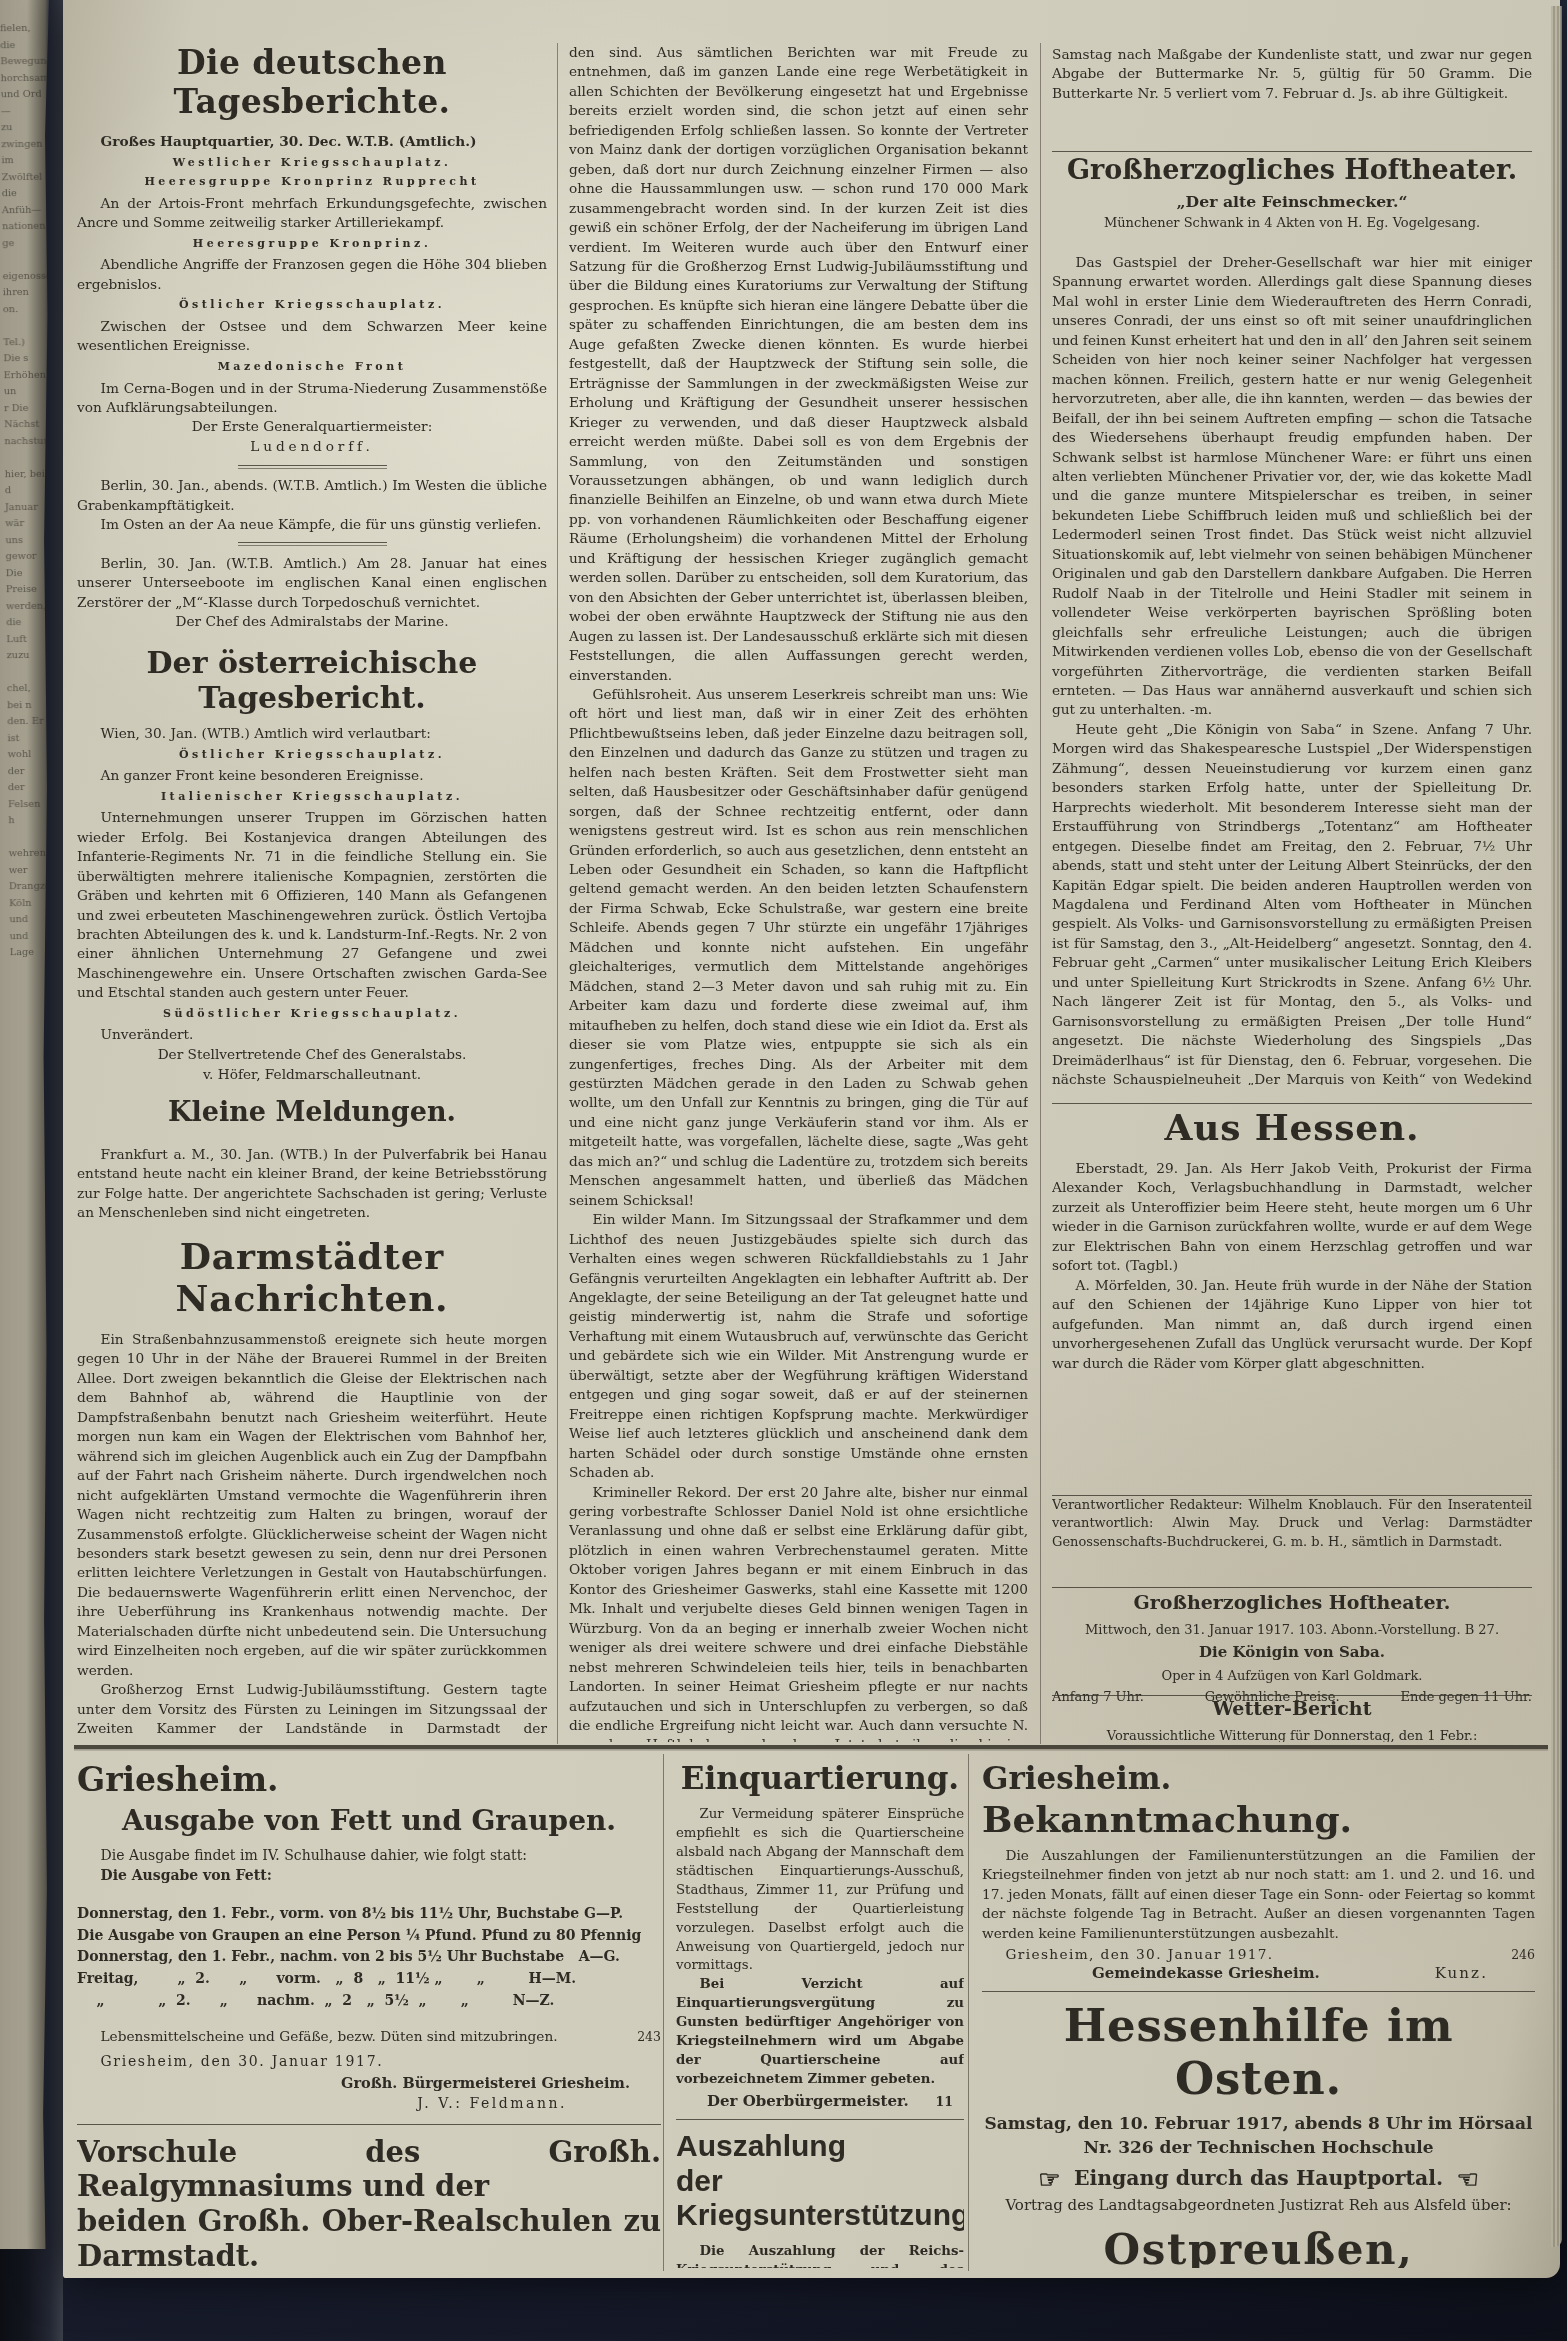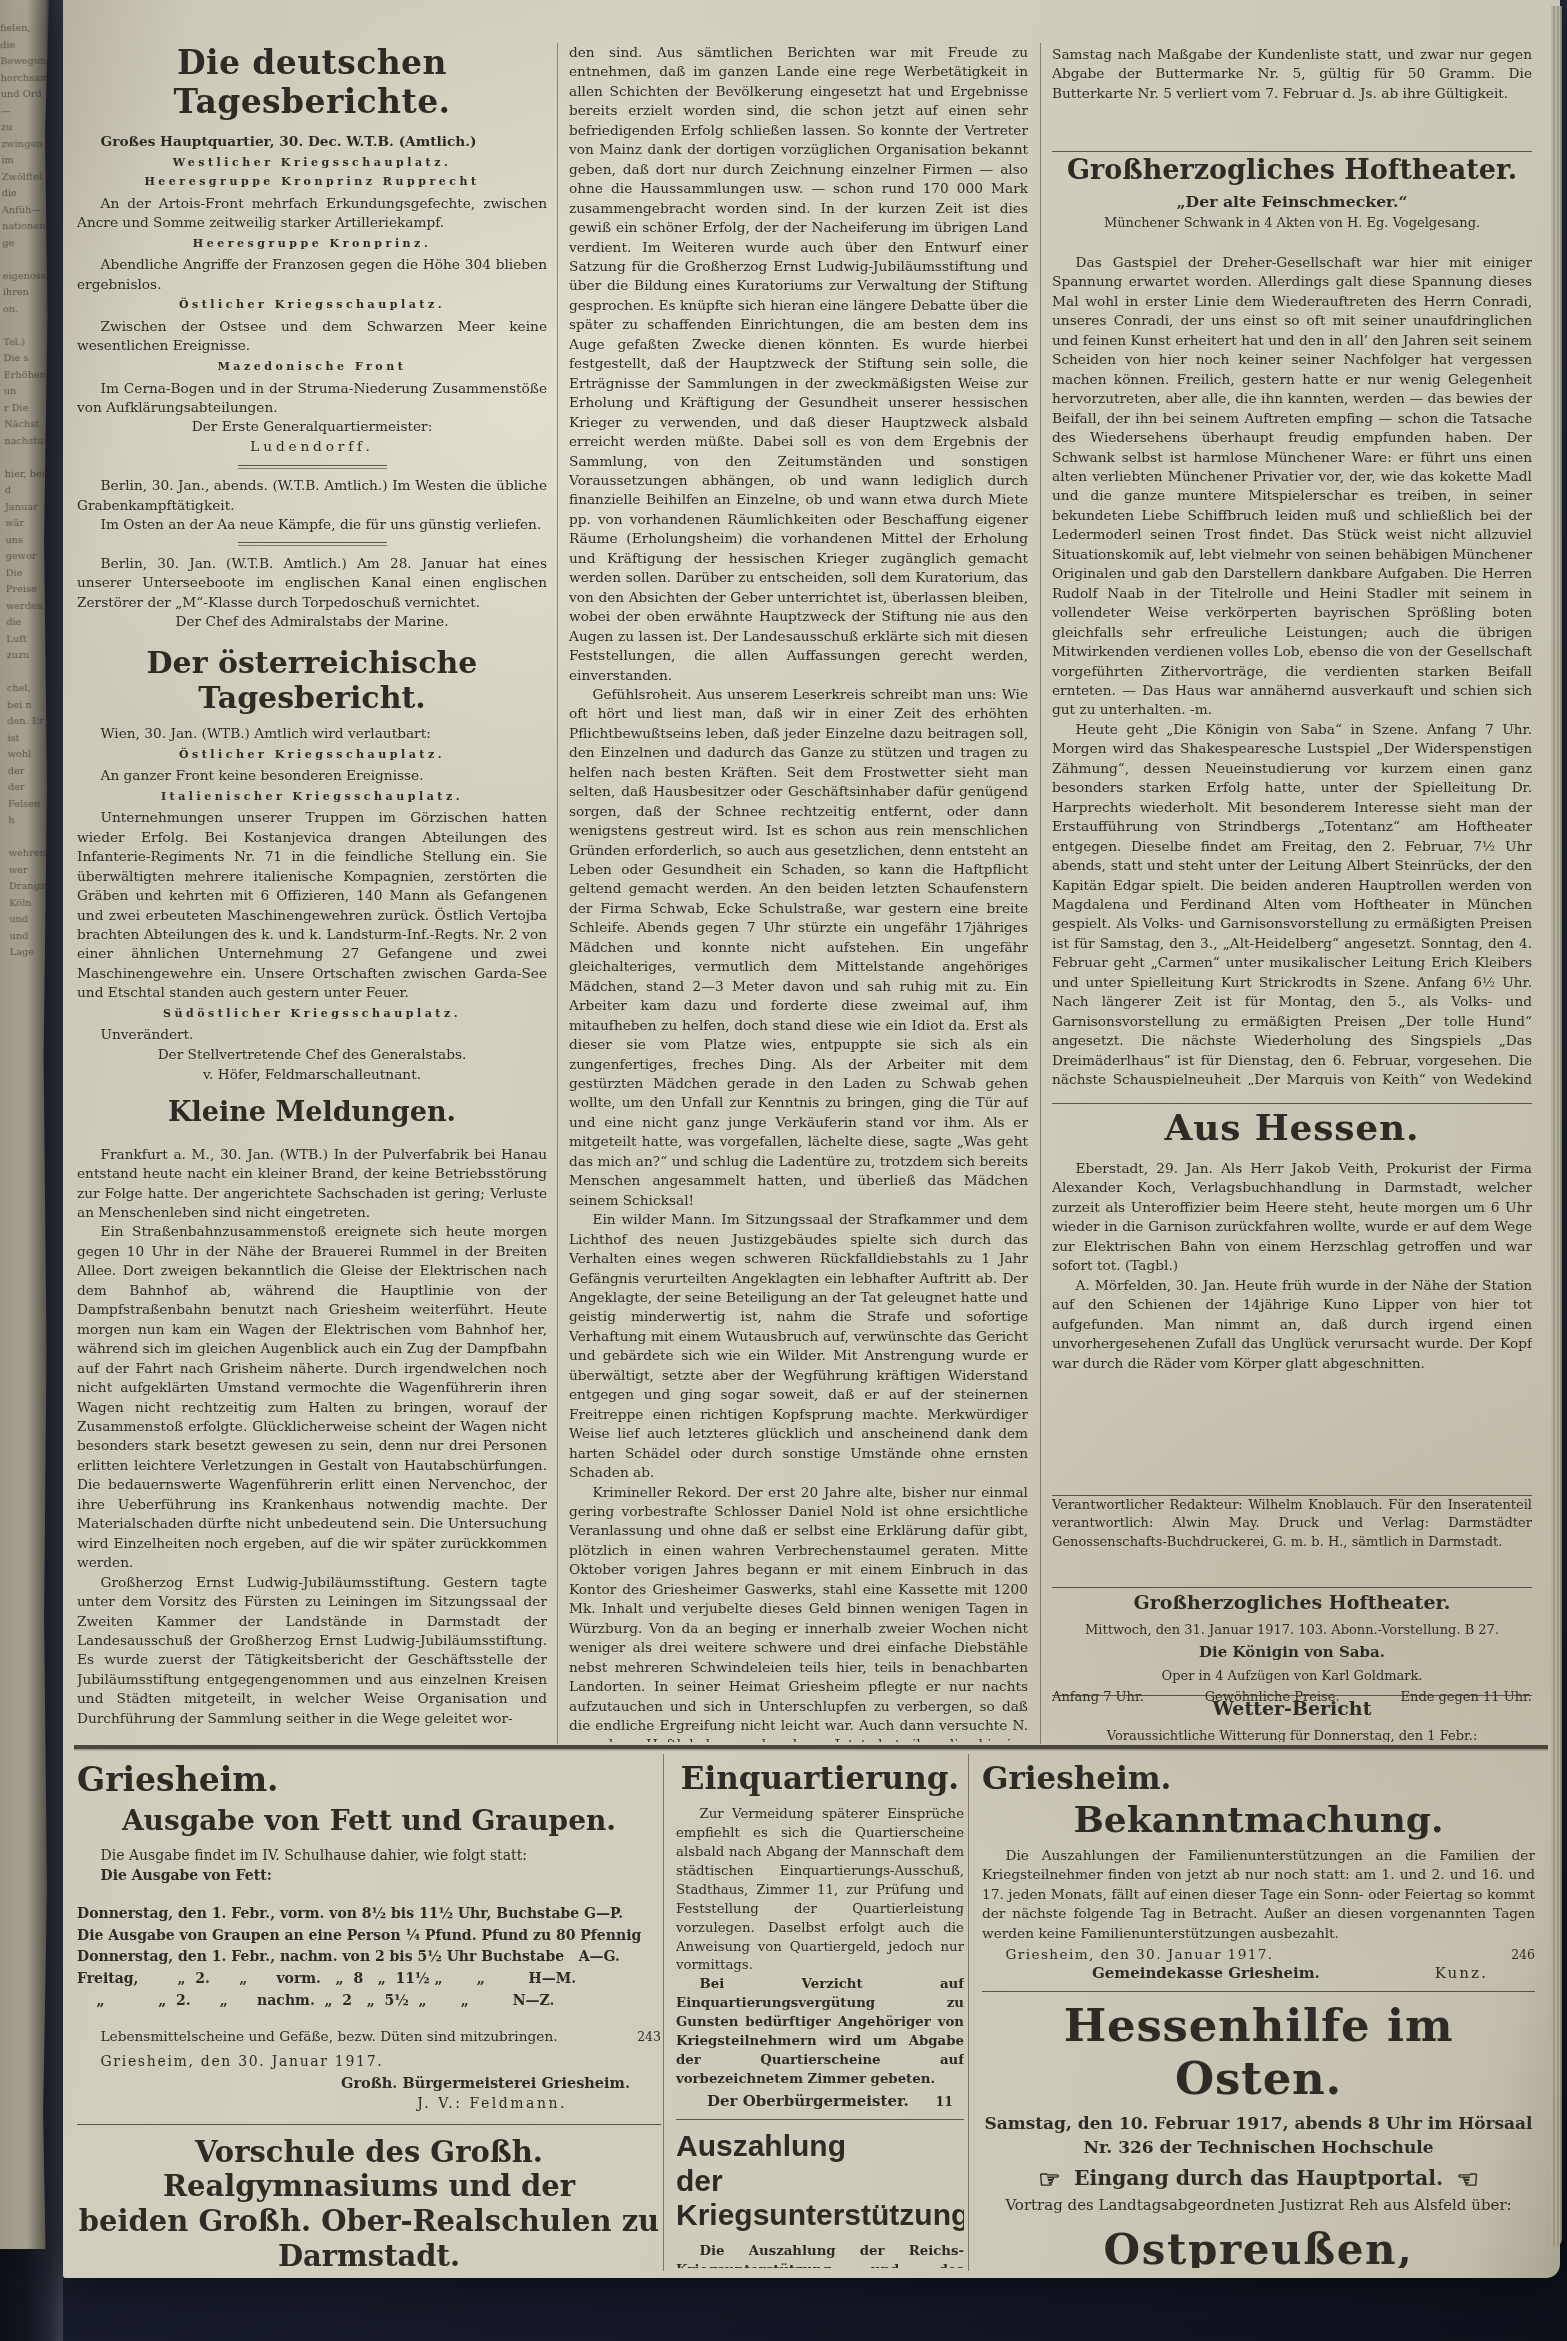--- a/index.html
+++ b/index.html
@@ -57,21 +57,21 @@
   .c3 .blk{position:absolute;left:0;right:0;}
   .b{font-weight:bold;}
   .rowflex{display:flex;justify-content:space-between;align-items:baseline;}
   
   .adL{position:absolute;left:14px;top:1760px;width:584px;height:508px;overflow:hidden;text-align:justify;}
   .adM{position:absolute;left:613px;top:1760px;width:288px;height:508px;overflow:hidden;text-align:justify;}
   .adR{position:absolute;left:919px;top:1760px;width:553px;height:508px;overflow:hidden;text-align:justify;}
   .vruleB{position:absolute;top:1754px;height:517px;width:0.8px;background:rgba(70,64,52,.6);}
   .adh-town{font-size:33px;font-weight:bold;margin:0 0 4.7px;text-indent:0;}
   .adh1{font-size:28px;font-weight:bold;text-align:center;margin:3.1px 0 9.4px;}
-  .adh2{font-size:34px;font-weight:bold;text-align:center;margin:1.6px 0 7.8px;}
+  .adh2{font-size:34px;font-weight:bold;margin:1.6px 0 7.8px;}
   .adh-grot{font-family:"Liberation Sans","DejaVu Sans",sans-serif;font-size:30px;font-weight:bold;line-height:1.15;margin:4.7px 0 9.4px;}
   .pre{white-space:pre-line;}
   .fett-lines{font-size:14px;font-weight:bold;line-height:1.55;white-space:pre;text-indent:0;margin:17px 0;}
   .hands{font-size:34px;font-weight:bold;text-align:center;margin:7.8px 0 3.1px;}
   .hands .hand{font-size:31px;vertical-align:middle;}
   .hands .word{border-bottom:2.4px double rgba(52,48,39,.9);padding:0 7.8px;}
   .huge{font-size:45px;font-weight:bold;text-align:center;margin:6.3px 0 7.8px;letter-spacing:0.8px;}
   .ost{font-size:42px;font-weight:bold;text-align:center;margin:7.8px 0 6.3px;letter-spacing:1.6px;}
   .small-num{font-size:12.5px;}
   .tbox p{margin:0;}
@@ -148,20 +148,21 @@
     <p class="sperr">Östlicher Kriegsschauplatz.</p>
     <p class="p">An ganzer Front keine besonderen Ereignisse.</p>
     <p class="sperr">Italienischer Kriegsschauplatz.</p>
     <p class="p">Unternehmungen unserer Truppen im Görzischen hatten wieder Erfolg. Bei Kostanjevica drangen Abteilungen des Infanterie-Regiments Nr. 71 in die feindliche Stellung ein. Sie überwältigten mehrere italienische Kompagnien, zerstörten die Gräben und kehrten mit 6 Offizieren, 140 Mann als Gefangenen und zwei erbeuteten Maschinengewehren zurück. Östlich Vertojba brachten Abteilungen des k. und k. Landsturm-Inf.-Regts. Nr. 2 von einer ähnlichen Unternehmung 27 Gefangene und zwei Maschinengewehre ein. Unsere Ortschaften zwischen Garda-See und Etschtal standen auch gestern unter Feuer.</p>
     <p class="sperr">Südöstlicher Kriegsschauplatz.</p>
     <p class="p">Unverändert.</p>
     <p class="sigc">Der Stellvertretende Chef des Generalstabs.</p>
     <p class="sigc">v. Höfer, Feldmarschalleutnant.</p>
     <h3 class="big3">Kleine Meldungen.</h3>
     <p class="p">Frankfurt a. M., 30. Jan. (WTB.) In der Pulverfabrik bei Hanau entstand heute nacht ein kleiner Brand, der keine Betriebsstörung zur Folge hatte. Der angerichtete Sachschaden ist gering; Verluste an Menschenleben sind nicht eingetreten.</p>
+    <h2 class="big4">Darmstädter Nachrichten.</h2>
     <p class="p">Ein Straßenbahnzusammenstoß ereignete sich heute morgen gegen 10 Uhr in der Nähe der Brauerei Rummel in der Breiten Allee. Dort zweigen bekanntlich die Gleise der Elektrischen nach dem Bahnhof ab, während die Hauptlinie von der Dampfstraßenbahn benutzt nach Griesheim weiterführt. Heute morgen nun kam ein Wagen der Elektrischen vom Bahnhof her, während sich im gleichen Augenblick auch ein Zug der Dampfbahn auf der Fahrt nach Grisheim näherte. Durch irgendwelchen noch nicht aufgeklärten Umstand vermochte die Wagenführerin ihren Wagen nicht rechtzeitig zum Halten zu bringen, worauf der Zusammenstoß erfolgte. Glücklicherweise scheint der Wagen nicht besonders stark besetzt gewesen zu sein, denn nur drei Personen erlitten leichtere Verletzungen in Gestalt von Hautabschürfungen. Die bedauernswerte Wagenführerin erlitt einen Nervenchoc, der ihre Ueberführung ins Krankenhaus notwendig machte. Der Materialschaden dürfte nicht unbedeutend sein. Die Untersuchung wird Einzelheiten noch ergeben, auf die wir später zurückkommen werden.</p>
     <p class="p">Großherzog Ernst Ludwig-Jubiläumsstiftung. Gestern tagte unter dem Vorsitz des Fürsten zu Leiningen im Sitzungssaal der Zweiten Kammer der Landstände in Darmstadt der Landesausschuß der Großherzog Ernst Ludwig-Jubiläumsstiftung. Es wurde zuerst der Tätigkeitsbericht der Geschäftsstelle der Jubiläumsstiftung entgegengenommen und aus einzelnen Kreisen und Städten mitgeteilt, in welcher Weise Organisation und Durchführung der Sammlung seither in die Wege geleitet wor-</p>
   </div>
 
   <div class="col c2">
     <p class="p noind">den sind. Aus sämtlichen Berichten war mit Freude zu entnehmen, daß im ganzen Lande eine rege Werbetätigkeit in allen Schichten der Bevölkerung eingesetzt hat und Ergebnisse bereits erzielt worden sind, die schon jetzt auf einen sehr befriedigenden Erfolg schließen lassen. So konnte der Vertreter von Mainz dank der dortigen vorzüglichen Organisation bekannt geben, daß dort nur durch Zeichnung einzelner Firmen — also ohne die Haussammlungen usw. — schon rund 170 000 Mark zusammengebracht worden sind. In der kurzen Zeit ist dies gewiß ein schöner Erfolg, der der Nacheiferung im übrigen Land verdient. Im Weiteren wurde auch über den Entwurf einer Satzung für die Großherzog Ernst Ludwig-Jubiläumsstiftung und über die Bildung eines Kuratoriums zur Verwaltung der Stiftung gesprochen. Es knüpfte sich hieran eine längere Debatte über die später zu schaffenden Einrichtungen, die am besten dem ins Auge gefaßten Zwecke dienen könnten. Es wurde hierbei festgestellt, daß der Hauptzweck der Stiftung sein solle, die Erträgnisse der Sammlungen in der zweckmäßigsten Weise zur Erholung und Kräftigung der Gesundheit unserer hessischen Krieger zu verwenden, und daß dieser Hauptzweck alsbald erreicht werden müßte. Dabei soll es von dem Ergebnis der Sammlung, von den Zeitumständen und sonstigen Voraussetzungen abhängen, ob und wann lediglich durch finanzielle Beihilfen an Einzelne, ob und wann etwa durch Miete pp. von vorhandenen Räumlichkeiten oder Beschaffung eigener Räume (Erholungsheim) die vorhandenen Mittel der Erholung und Kräftigung der hessischen Krieger zugänglich gemacht werden sollen. Darüber zu entscheiden, soll dem Kuratorium, das von den Absichten der Geber unterrichtet ist, überlassen bleiben, wobei der oben erwähnte Hauptzweck der Stiftung nie aus den Augen zu lassen ist. Der Landesausschuß erklärte sich mit diesen Feststellungen, die allen Auffassungen gerecht werden, einverstanden.</p>
     <p class="p">Gefühlsroheit. Aus unserem Leserkreis schreibt man uns: Wie oft hört und liest man, daß wir in einer Zeit des erhöhten Pflichtbewußtseins leben, daß jeder Einzelne dazu beitragen soll, den Einzelnen und dadurch das Ganze zu stützen und tragen zu helfen nach besten Kräften. Seit dem Frostwetter sieht man selten, daß Hausbesitzer oder Geschäftsinhaber dafür genügend sorgen, daß der Schnee rechtzeitig entfernt, oder dann wenigstens gestreut wird. Ist es schon aus rein menschlichen Gründen erforderlich, so auch aus gesetzlichen, denn entsteht an Leben oder Gesundheit ein Schaden, so kann die Haftpflicht geltend gemacht werden. An den beiden letzten Schaufenstern der Firma Schwab, Ecke Schulstraße, war gestern eine breite Schleife. Abends gegen 7 Uhr stürzte ein ungefähr 17jähriges Mädchen und konnte nicht aufstehen. Ein ungefähr gleichalteriges, vermutlich dem Mittelstande angehöriges Mädchen, stand 2—3 Meter davon und sah ruhig mit zu. Ein Arbeiter kam dazu und forderte diese zweimal auf, ihm mitaufheben zu helfen, doch stand diese wie ein Idiot da. Erst als dieser sie vom Platze wies, entpuppte sie sich als ein zungenfertiges, freches Ding. Als der Arbeiter mit dem gestürzten Mädchen gerade in den Laden zu Schwab gehen wollte, um den Unfall zur Kenntnis zu bringen, ging die Tür auf und eine nicht ganz junge Verkäuferin stand vor ihm. Als er mitgeteilt hatte, was vorgefallen, lächelte diese, sagte „Was geht das mich an?“ und schlug die Ladentüre zu, trotzdem sich bereits Menschen angesammelt hatten, und überließ das Mädchen seinem Schicksal!</p>
     <p class="p">Ein wilder Mann. Im Sitzungssaal der Strafkammer und dem Lichthof des neuen Justizgebäudes spielte sich durch das Verhalten eines wegen schweren Rückfalldiebstahls zu 1 Jahr Gefängnis verurteilten Angeklagten ein lebhafter Auftritt ab. Der Angeklagte, der seine Beteiligung an der Tat geleugnet hatte und geistig minderwertig ist, nahm die Strafe und sofortige Verhaftung mit einem Wutausbruch auf, verwünschte das Gericht und gebärdete sich wie ein Wilder. Mit Anstrengung wurde er überwältigt, setzte aber der Wegführung kräftigen Widerstand entgegen und ging sogar soweit, daß er auf der steinernen Freitreppe einen richtigen Kopfsprung machte. Merkwürdiger Weise lief auch letzteres glücklich und anscheinend dank dem harten Schädel oder durch sonstige Umstände ohne ernsten Schaden ab.</p>
     <p class="p">Krimineller Rekord. Der erst 20 Jahre alte, bisher nur einmal gering vorbestrafte Schlosser Daniel Nold ist ohne ersichtliche Veranlassung und ohne daß er selbst eine Erklärung dafür gibt, plötzlich in einen wahren Verbrechenstaumel geraten. Mitte Oktober vorigen Jahres begann er mit einem Einbruch in das Kontor des Griesheimer Gaswerks, stahl eine Kassette mit 1200 Mk. Inhalt und verjubelte dieses Geld binnen wenigen Tagen in Würzburg. Von da an beging er innerhalb zweier Wochen nicht weniger als drei weitere schwere und drei einfache Diebstähle nebst mehreren Schwindeleien teils hier, teils in benachbarten Landorten. In seiner Heimat Griesheim pflegte er nur nachts aufzutauchen und sich in Unterschlupfen zu verbergen, so daß die endliche Ergreifung nicht leicht war. Auch dann versuchte N. aus dem Haftlokal auszubrechen. Jetzt hat ihn die hiesige Strafkammer für jene Rekordleistung zu einer Gesamtstrafe von 3 Jahren Gefängnis abzüglich 2 Monaten Untersuchungshaft verurteilt.</p>
 

